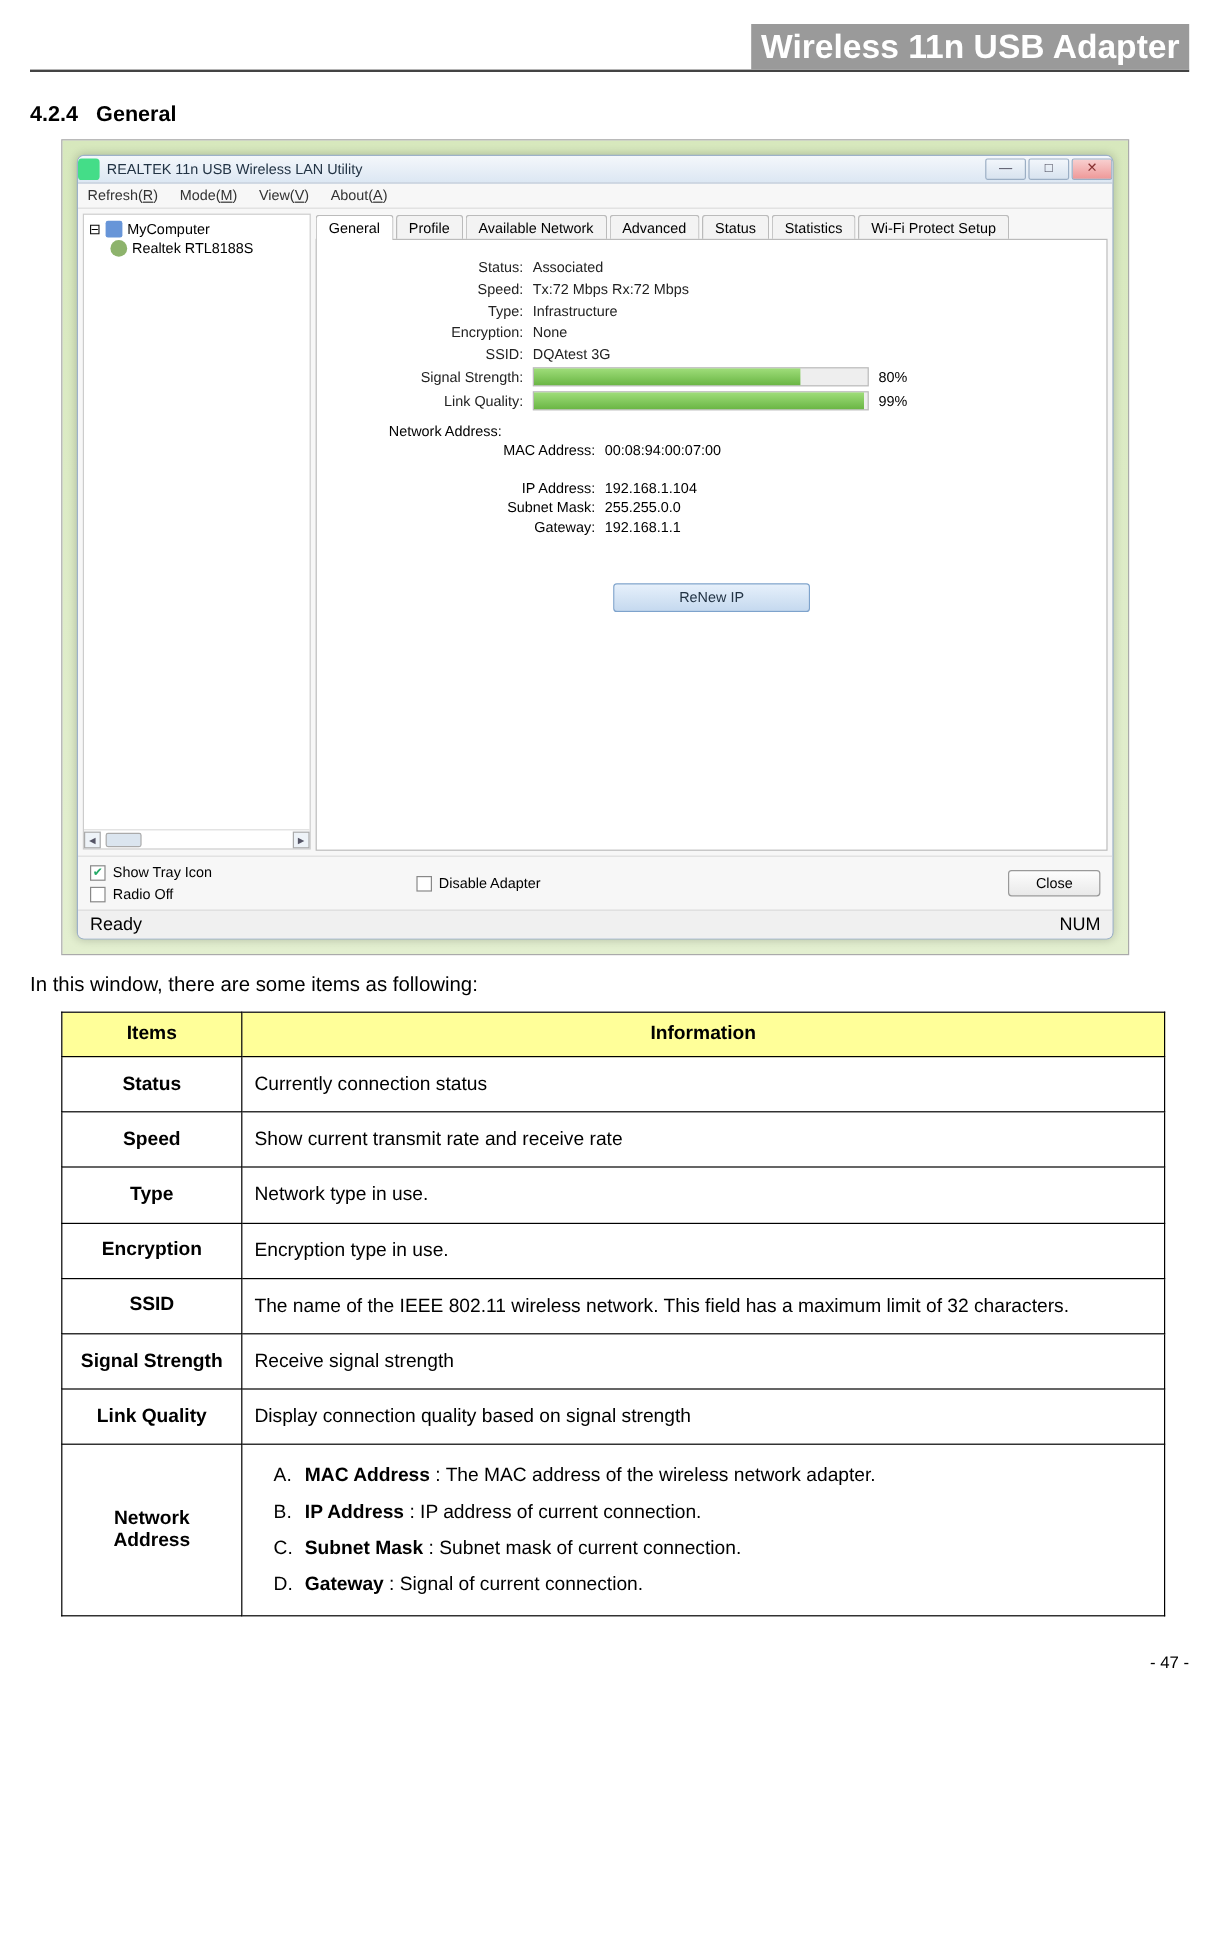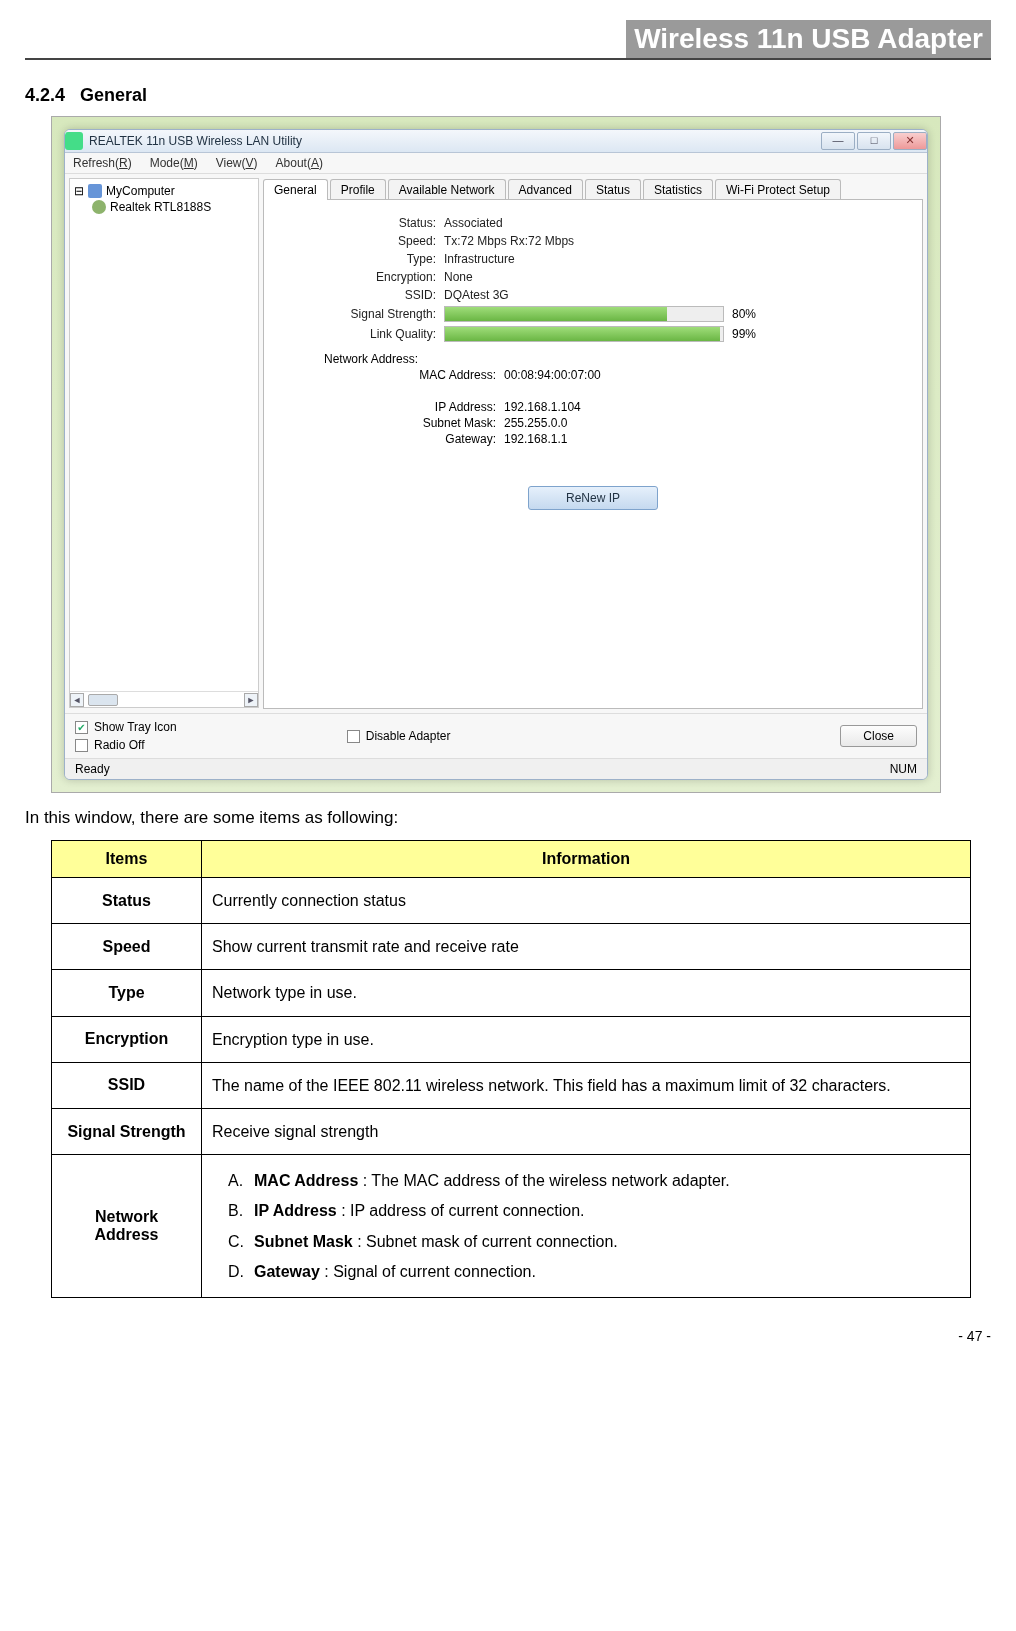--- a/index.html
+++ b/index.html
@@ -36,28 +36,28 @@
     .tab.active { background: #fff; font-weight: normal; z-index:2;}
     .panel { border: 1px solid #bbb; background: #fff; padding: 12px 20px 16px 20px; height: 510px; font-size: 12px; position:relative;}
     .row { display: flex; align-items: center; margin: 4px 0; }
     .lab { width: 160px; text-align: right; padding-right: 8px; color:#222;}
     .val { color:#222; }
     .bar { width: 280px; height: 16px; border: 1px solid #bbb; background:#eee; margin-right: 8px;}
     .barfill { height: 100%; background: linear-gradient(180deg,#9fdd7a,#6ab644); }
     .na-label { margin: 10px 0 2px 40px; }
     .na-row { display:flex; margin:2px 0;}
     .na-row .lab2 { width:220px; text-align:right; padding-right:8px;}
-    .btn-renew { display:block; margin: 40px auto 0; width: 130px; padding: 4px 0; text-align:center; background: linear-gradient(180deg,#e6f0fb,#c5d9ef); border:1px solid #7ea3cc; border-radius:3px; font-size:12px; color:#234;}
+    .btn-renew { display:block; margin: 40px auto 0; width: 164px; padding: 4px 0; text-align:center; background: linear-gradient(180deg,#e6f0fb,#c5d9ef); border:1px solid #7ea3cc; border-radius:3px; font-size:12px; color:#234;}
     .bot { border-top: 1px solid #ddd; padding: 6px 10px; display:flex; align-items:center; font-size:12px;}
     .chk { width:13px; height:13px; border:1px solid #888; margin-right:6px; display:inline-flex; align-items:center; justify-content:center; background:#fff; font-size:10px; color:#2a6;}
     .bot .col { display:flex; flex-direction:column; gap:4px; }
     .bot .item { display:flex; align-items:center; margin-right:30px;}
     .bot .spacer { flex:1;}
     .btn-close { padding: 3px 22px; border:1px solid #999; background:linear-gradient(#fdfdfd,#e9e9e9); border-radius:3px; font-size:12px;}
-    .status { border-top: 1px solid #ddd; font-size:12px; padding:3px 10px; display:flex; background:#f0f0f0;}
+    .status { border-top: 1px solid #ddd; font-size:15px; padding:3px 10px; display:flex; background:#f0f0f0;}
     .status .flex {flex:1;}
     
     .intro { font-size: 17px; margin: 10px 0 12px; }
     
     table.doc { border-collapse: collapse; width: 920px; margin-left: 26px; }
     table.doc td, table.doc th { border: 1px solid #000; padding: 9px 10px; vertical-align: middle; font-size: 16px; }
     table.doc th { background: #ffff99; text-align: center; font-weight: bold; }
     table.doc td.item { text-align: center; font-weight: bold; width: 150px; }
     table.doc td.info { text-align: justify; line-height: 1.7; }
     .netlist { list-style: none; padding-left: 4px; }
@@ -230,20 +230,24 @@
       </tr>
   <tr>
         <td class="item">SSID</td>
         <td class="info">The name of the IEEE 802.11 wireless network. This field has a maximum limit of 32 characters.</td>
       </tr>
   <tr>
         <td class="item">Signal Strength</td>
         <td class="info">Receive signal strength</td>
       </tr>
   <tr>
+        <td class="item">Link Quality</td>
+        <td class="info">Display connection quality based on signal strength</td>
+      </tr>
+  <tr>
     <td class="item">Network Address</td>
     <td class="info">
       <ul class="netlist">
         <li><span class="letter">A.</span><b>MAC Address</b><span> : The MAC address of the wireless network adapter.</span></li>
         <li><span class="letter">B.</span><b>IP Address</b><span> : IP address of current connection.</span></li>
         <li><span class="letter">C.</span><b>Subnet Mask</b><span> : Subnet mask of current connection.</span></li>
         <li><span class="letter">D.</span><b>Gateway</b><span> : Signal of current connection.</span></li>
       </ul>
     </td>
   </tr>

